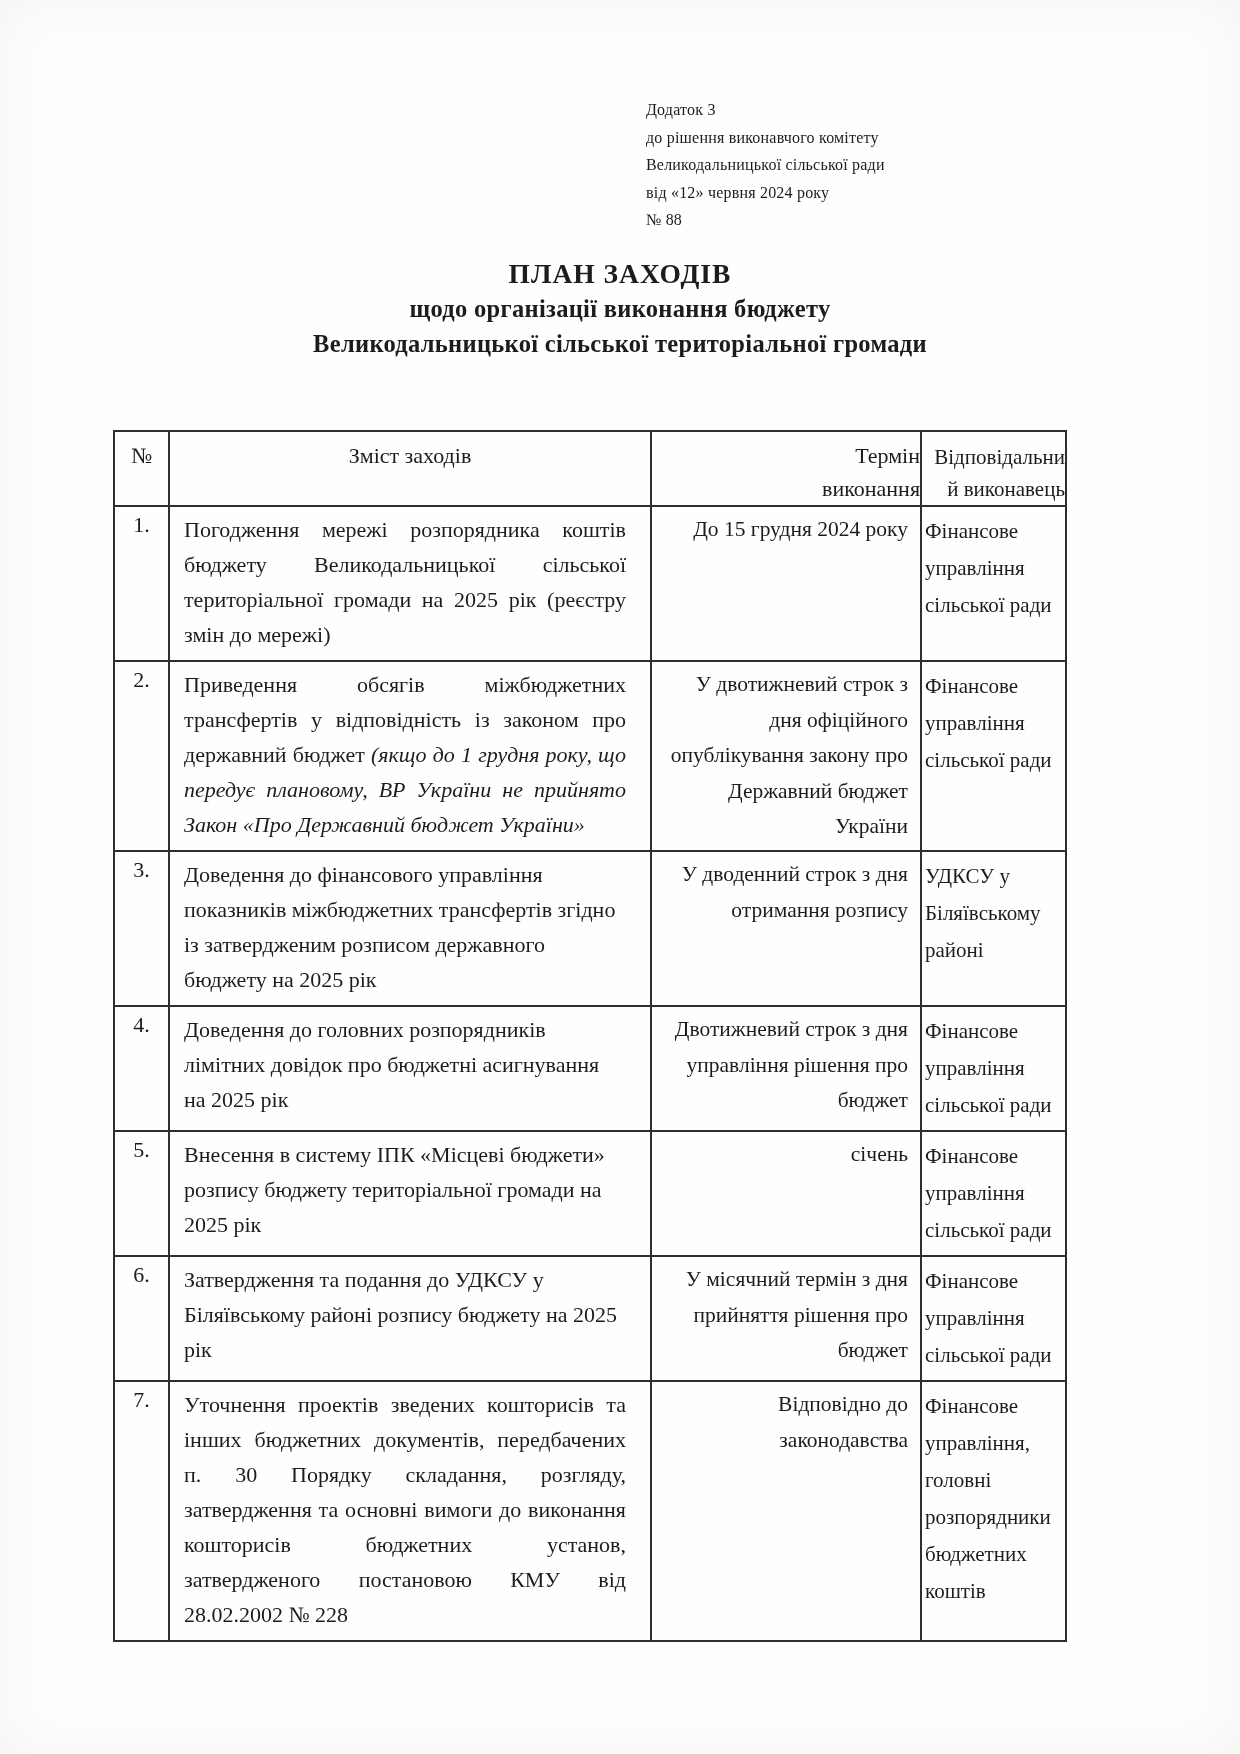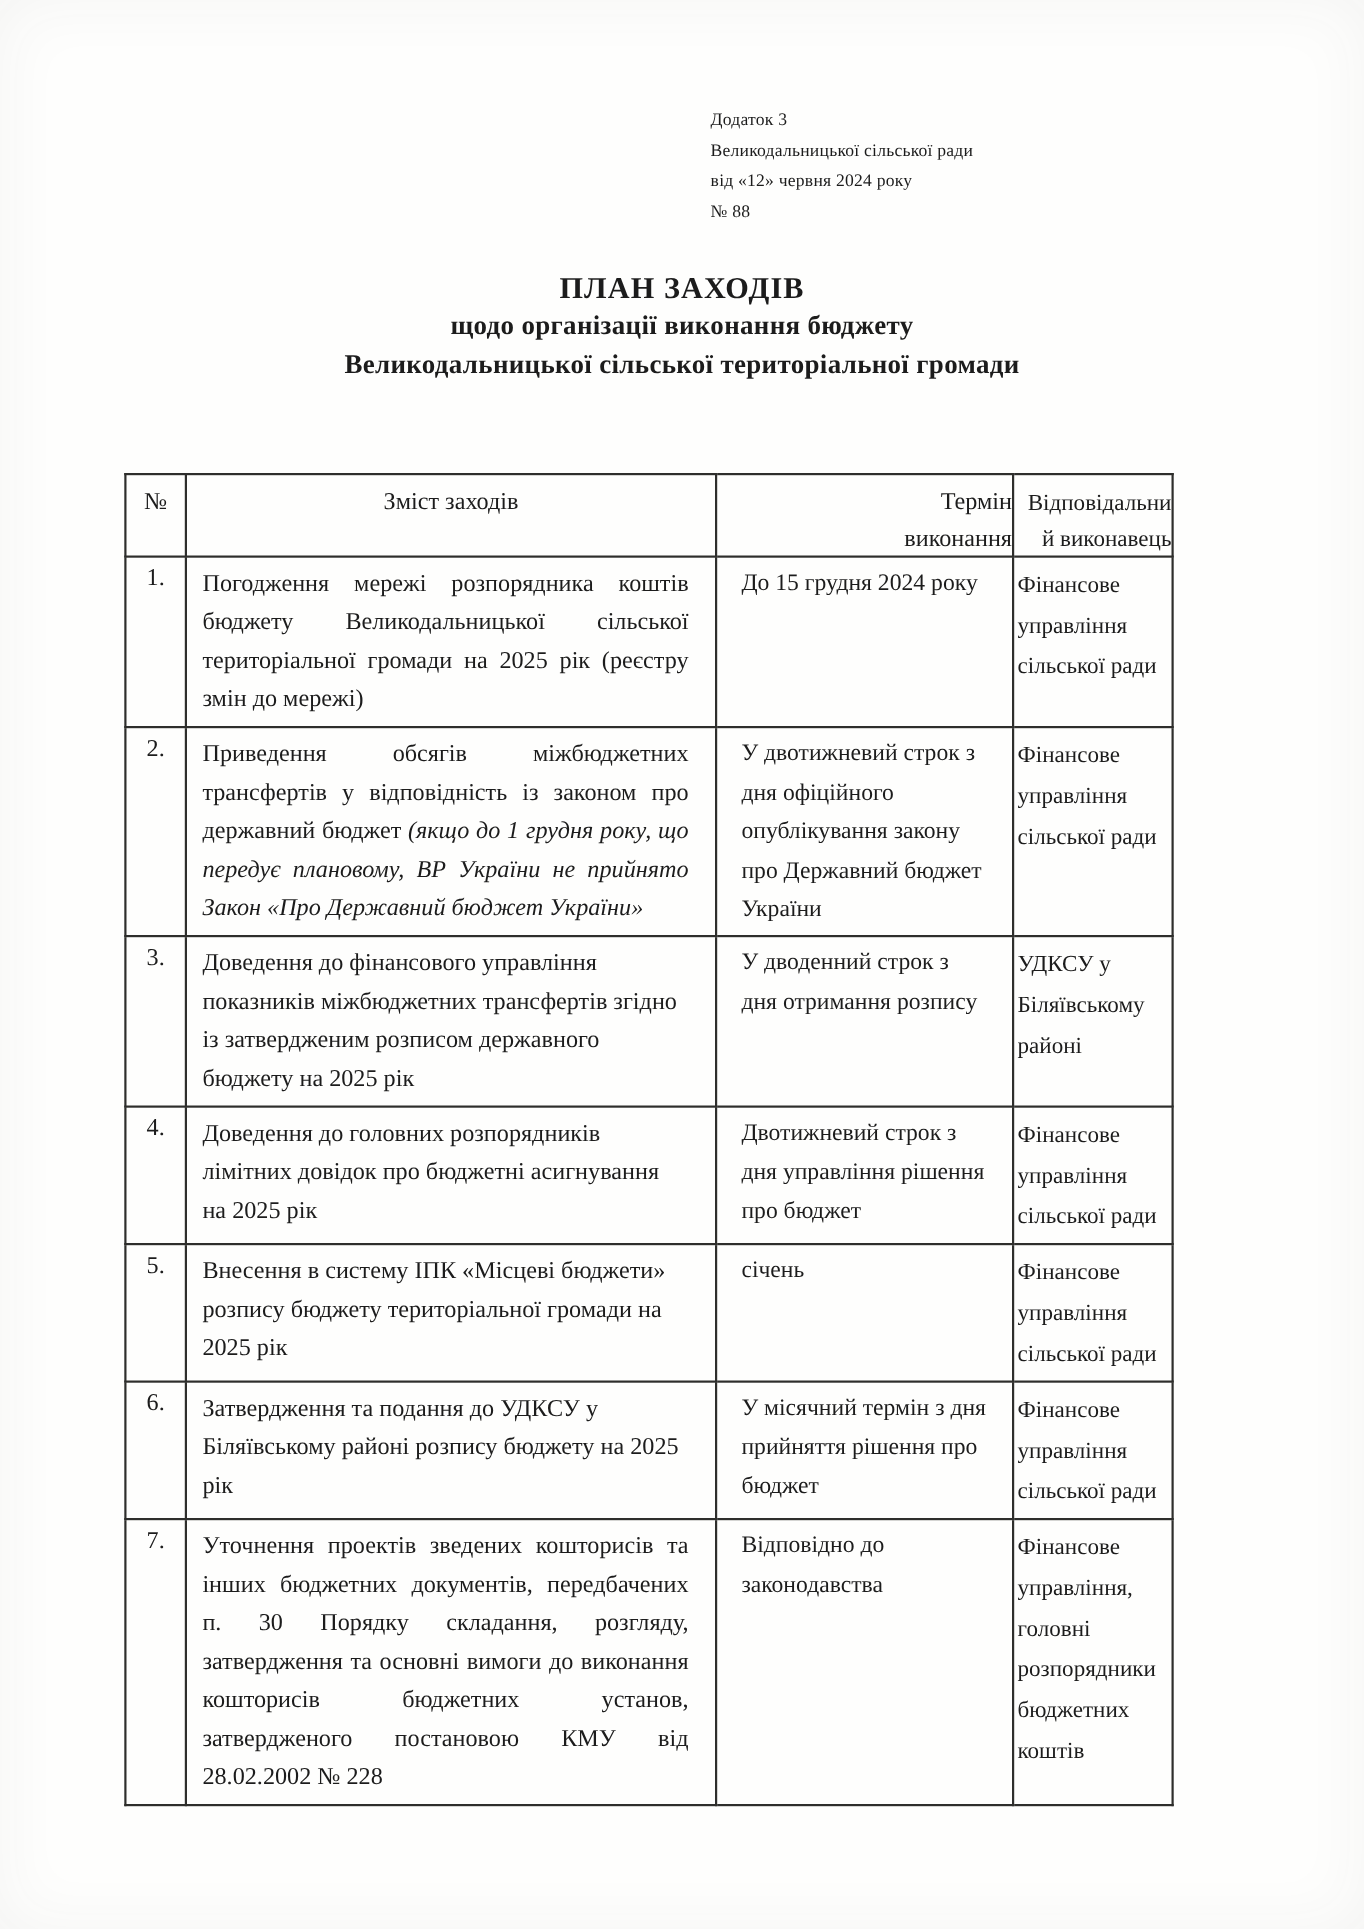--- a/index.html
+++ b/index.html
@@ -21,21 +21,21 @@
     left: 646px;
     top: 96px;
     font-size: 16px;
     line-height: 27.5px;
     letter-spacing: 0.2px;
   }
 
   
   .title-block {
     position: absolute;
-    top: 244px;
+    top: 256px;
     left: 0;
     width: 1240px;
     text-align: center;
     font-weight: bold;
   }
   .title-line { line-height: 35px; font-size: 24.5px; letter-spacing: 0.3px; }
   .title-line.first { font-size: 27.5px; letter-spacing: 1px; }
 
   
   table.plan-table {
@@ -77,39 +77,40 @@
   td.content-cell {
     font-size: 22px;
     line-height: 35px;
     padding: 5px 24px 8px 14px;
     text-align: left;
     border-radius: 32px;
   }
   td.content-cell.j { text-align: justify; }
   td.content-cell .it { font-style: italic; }
   td.term-cell {
-    text-align: left;
+    text-align: right;
     font-size: 21.5px;
     line-height: 35.5px;
-    padding: 5px 22px;
+    padding: 5px 12px;
   }
   td.resp-cell {
     text-align: left;
     font-size: 21px;
     line-height: 37px;
     padding: 6px 3px;
   }
 </style>
 </head>
 <body>
 
 <div class="page">
 
   <div class="corner-header">
     <div>Додаток 3</div>
+    <div>до рішення виконавчого комітету</div>
     <div>Великодальницької сільської ради</div>
     <div>від «12» червня 2024 року</div>
     <div>№ 88</div>
   </div>
 
   <div class="title-block">
     <div class="title-line first">ПЛАН ЗАХОДІВ</div>
     <div class="title-line">щодо організації виконання бюджету</div>
     <div class="title-line">Великодальницької сільської територіальної громади</div>
   </div>

